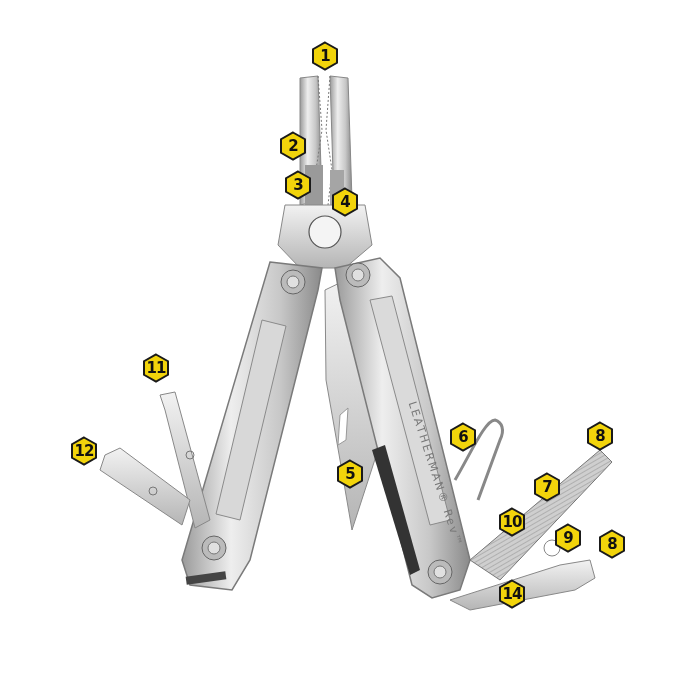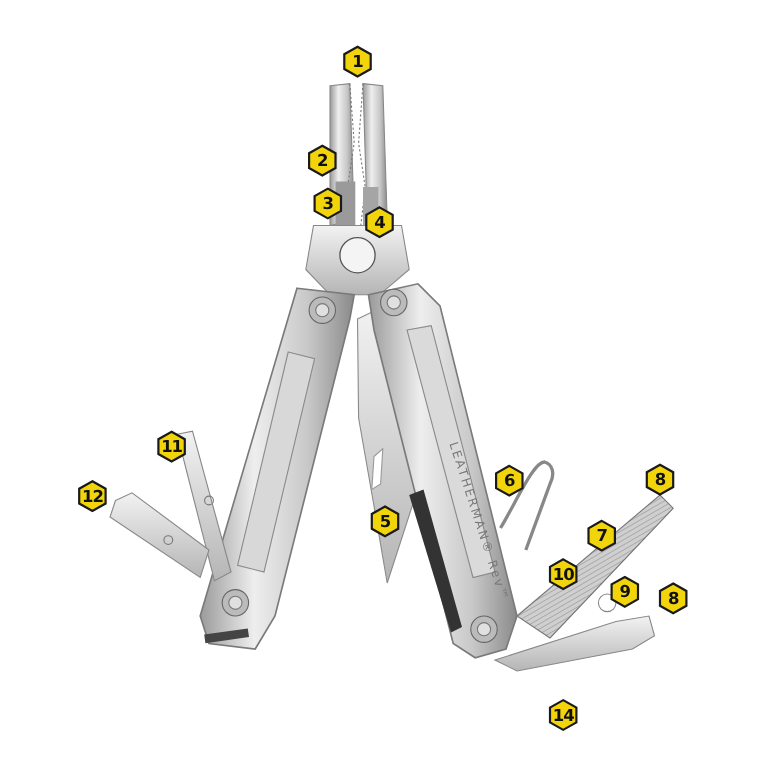--- a/index.html
+++ b/index.html
@@ -146,38 +146,38 @@
           <polygon points="14,1.5 26,8.25 26,21.75 14,28.5 2,21.75 2,8.25" fill="#F2D40B" stroke="#1a1a1a" stroke-width="2"></polygon>
         </svg>
         <span>9</span>
       </div>
       <div class="badge" style="left: 512px; top: 522px; text-decoration: underline;">
         <svg viewBox="0 0 28 30">
           <polygon points="14,1.5 26,8.25 26,21.75 14,28.5 2,21.75 2,8.25" fill="#F2D40B" stroke="#1a1a1a" stroke-width="2"></polygon>
         </svg>
         <span>10</span>
       </div>
-      <div class="badge" style="left: 156px; top: 368px; margin-top: 38px;">
+      <div class="badge" style="left: 156px; top: 368px;">
         <svg viewBox="0 0 28 30">
           <polygon points="14,1.5 26,8.25 26,21.75 14,28.5 2,21.75 2,8.25" fill="#F2D40B" stroke="#1a1a1a" stroke-width="2"></polygon>
         </svg>
         <span>11</span>
       </div>
       <div class="badge" style="left: 84px; top: 451px;">
         <svg viewBox="0 0 28 30">
           <polygon points="14,1.5 26,8.25 26,21.75 14,28.5 2,21.75 2,8.25" fill="#F2D40B" stroke="#1a1a1a" stroke-width="2"></polygon>
         </svg>
         <span>12</span>
       </div>
       <div class="badge" style="left: 600px; top: 436px;">
         <svg viewBox="0 0 28 30">
           <polygon points="14,1.5 26,8.25 26,21.75 14,28.5 2,21.75 2,8.25" fill="#F2D40B" stroke="#1a1a1a" stroke-width="2"></polygon>
         </svg>
         <span>8</span>
       </div>
-      <div class="badge" style="left: 512px; top: 650px;">
+      <div class="badge" style="left: 512px; top: 594px;">
         <svg viewBox="0 0 28 30">
           <polygon points="14,1.5 26,8.25 26,21.75 14,28.5 2,21.75 2,8.25" fill="#F2D40B" stroke="#1a1a1a" stroke-width="2"></polygon>
         </svg>
         <span>14</span>
       </div>
     </div>
 </div>
 
 </body></html>

